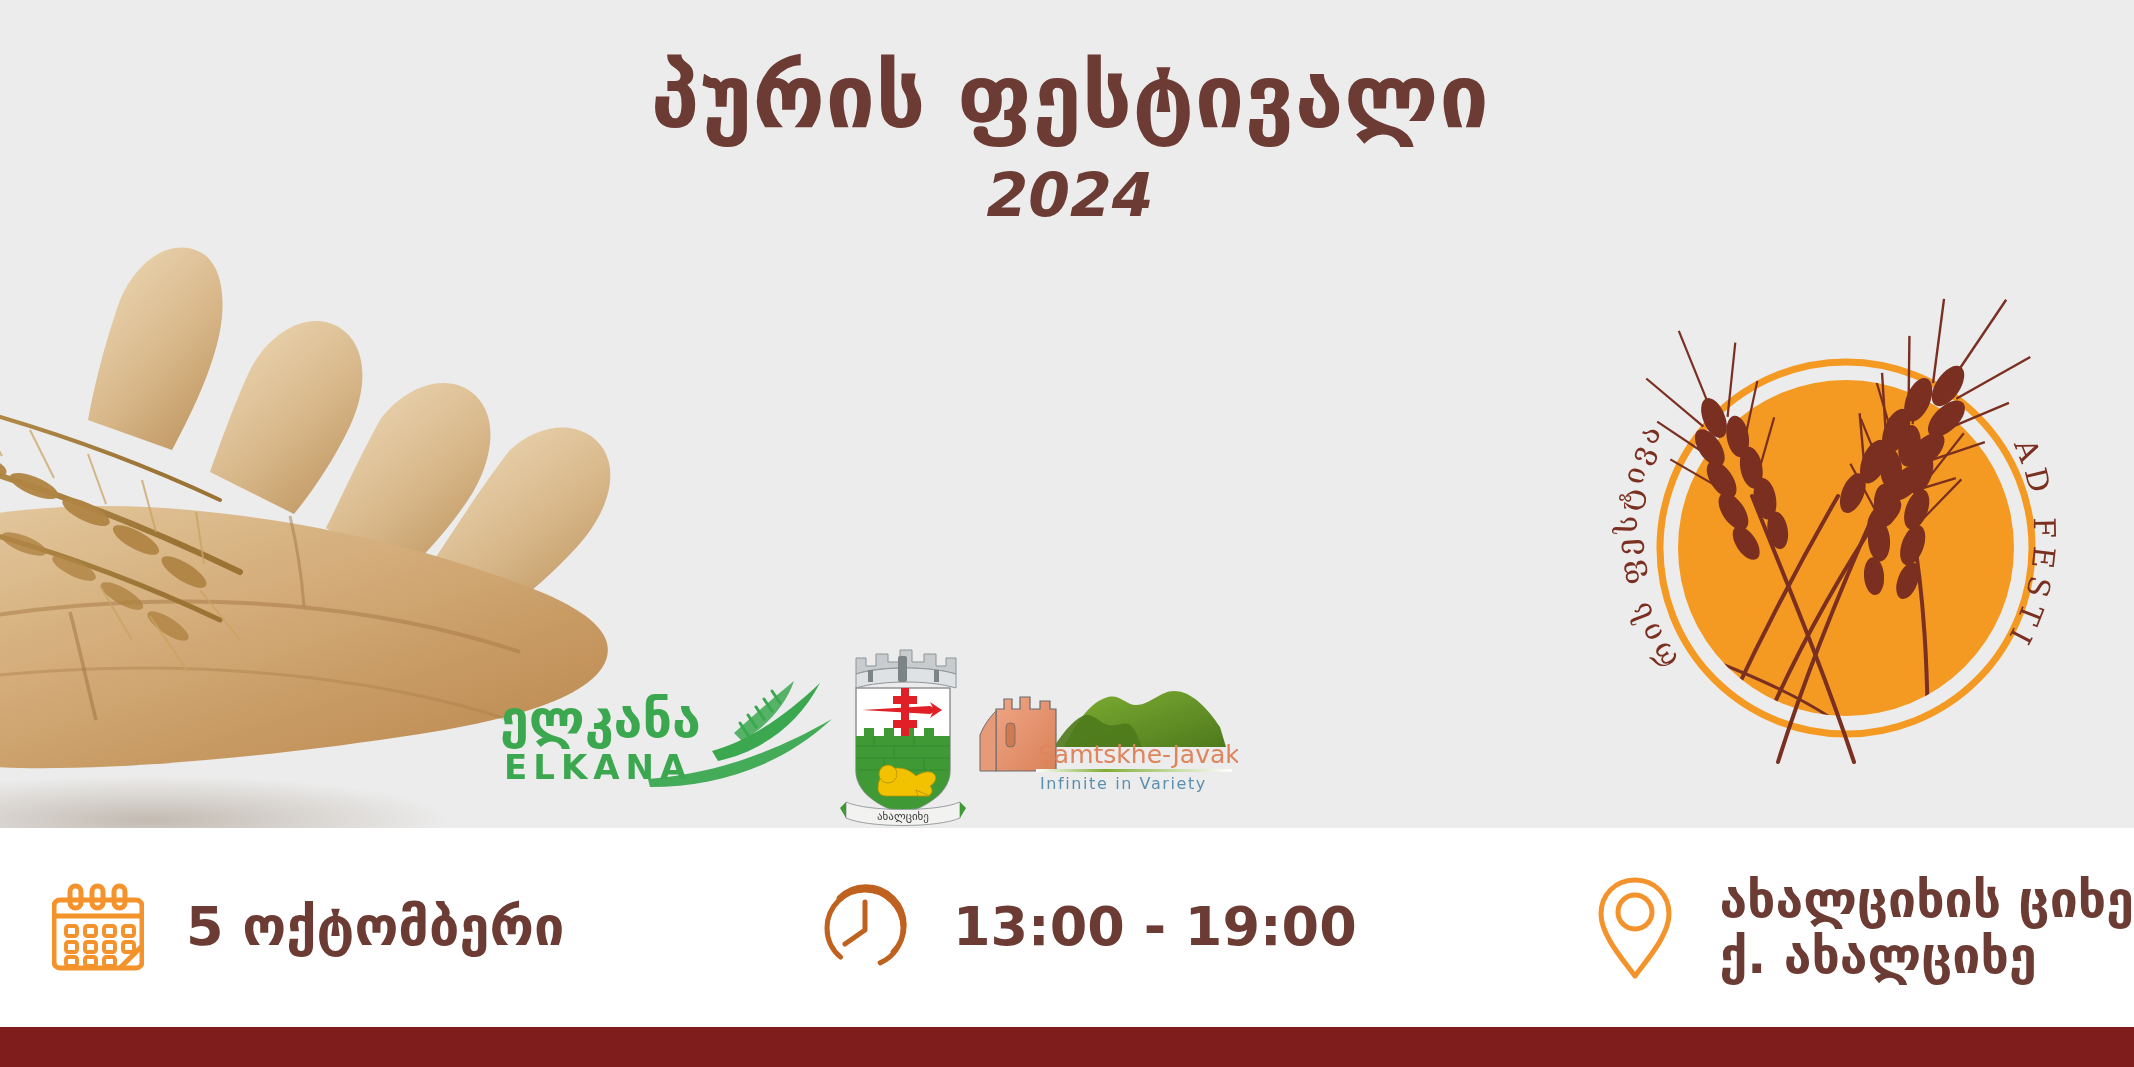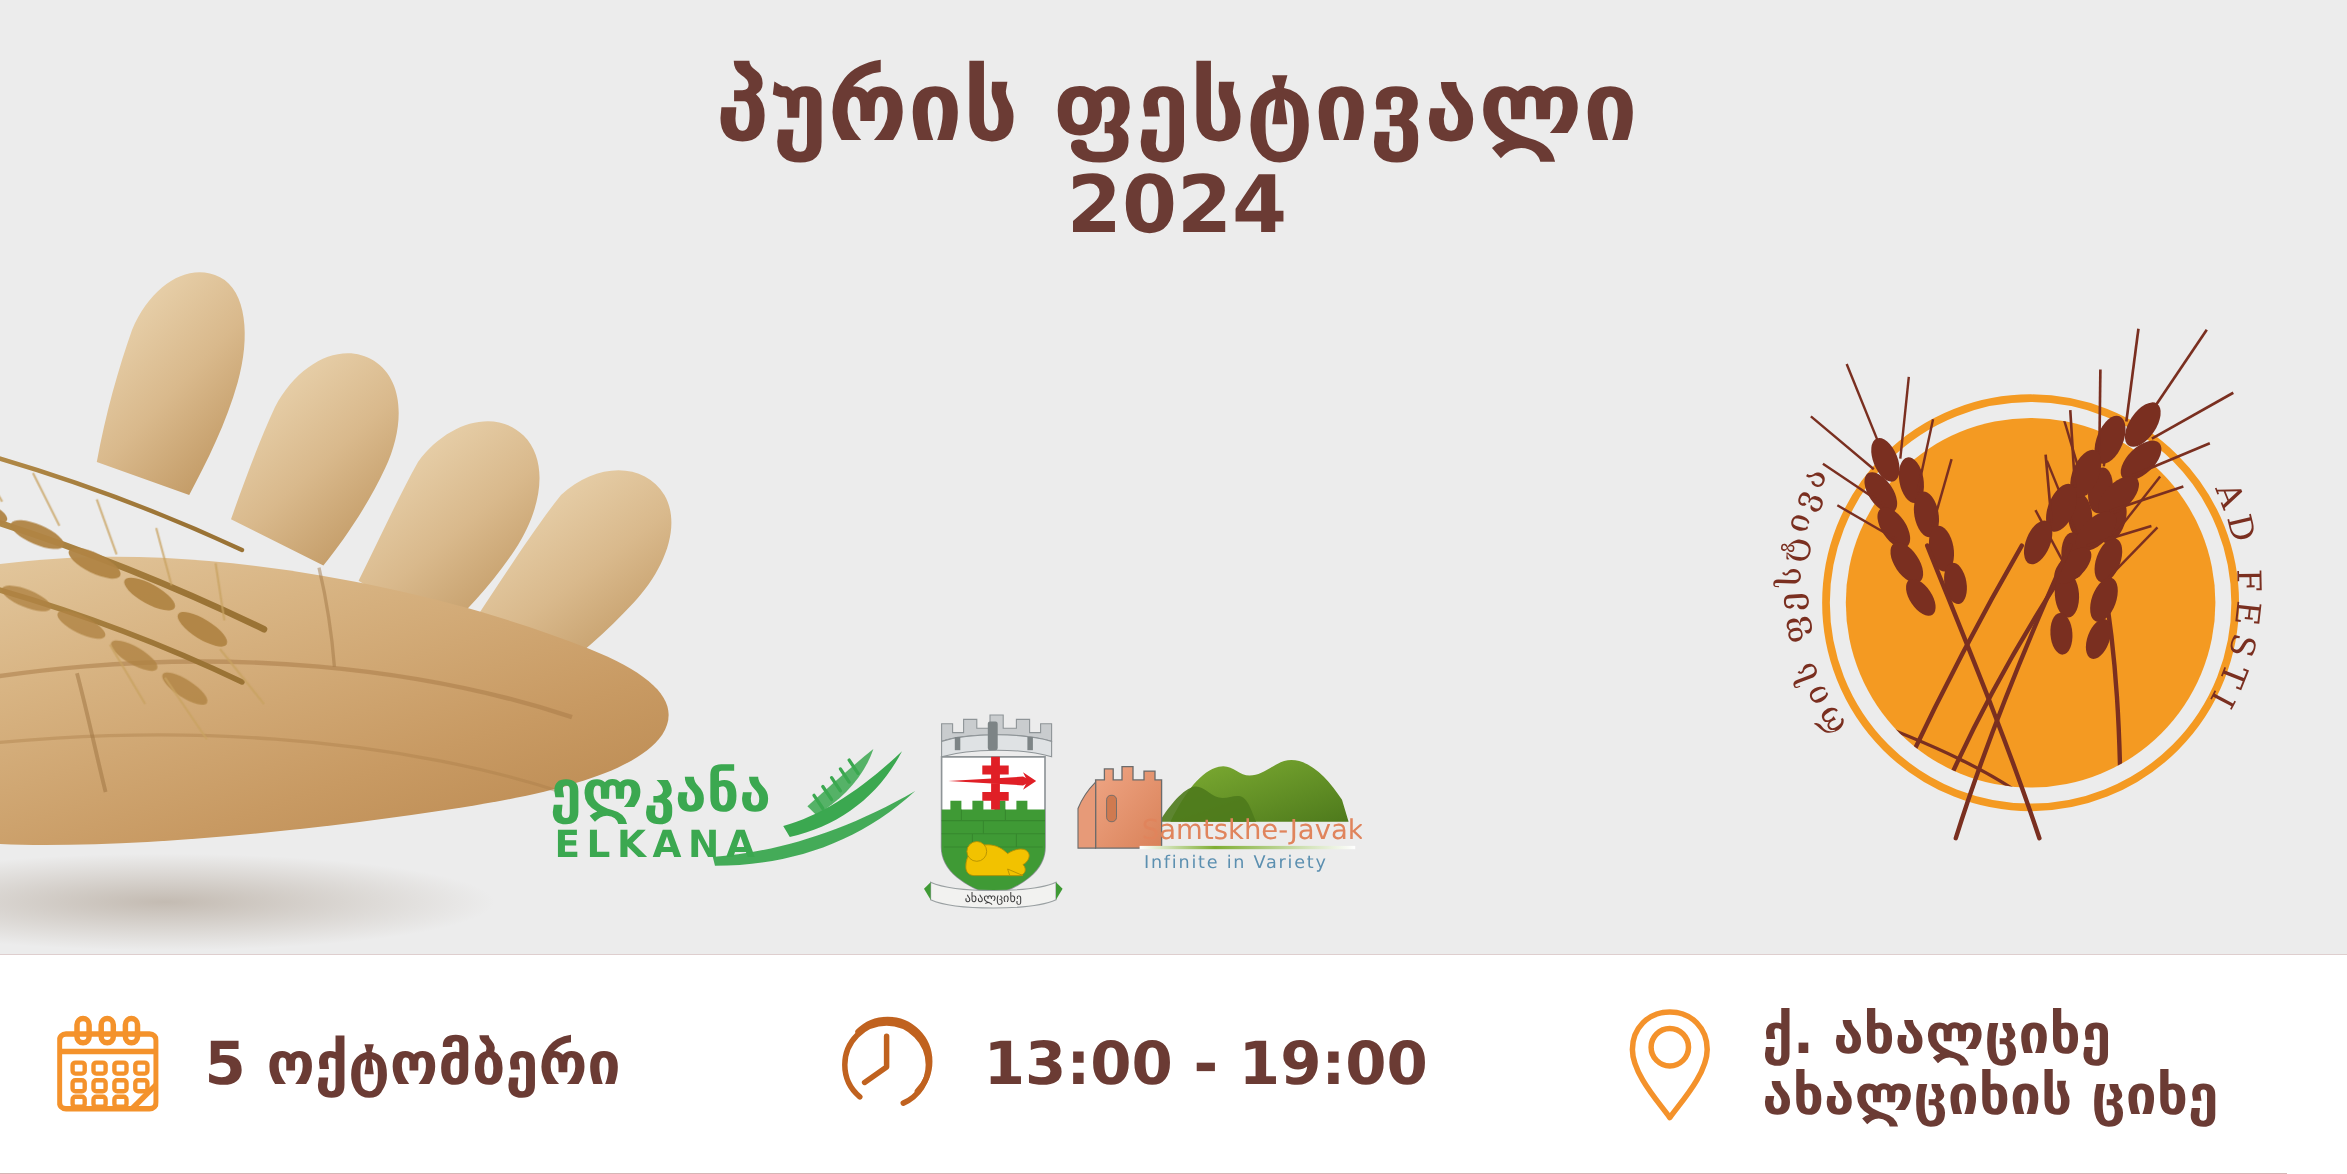--- a/index.html
+++ b/index.html
@@ -34,23 +34,24 @@
   }
   .headline .line1{
     display:block;
     font-size:88px;
     font-weight:700;
     letter-spacing:.5px;
     white-space:nowrap;
   }
   .headline .line2{
     display:block;
-    font-size:72px;
+    font-size:60px;
     font-weight:700;
-    margin-top:8px;
+    margin-top:23px;
+    font-style:italic;
   }
 
   
   .emblem{
     position:absolute;left:1556px;top:196px;width:580px;height:600px;
   }
   .emblem svg{display:block;width:100%;height:100%;}
 
   
   .partners{
@@ -59,23 +60,23 @@
     padding-left:18px;
     box-sizing:border-box;
   }
   .logo-elkana{width:340px;height:120px;}
   .logo-coa{width:130px;height:190px;}
   .logo-sj{width:270px;height:120px;}
   .partners svg{display:block;width:100%;height:100%;}
 
   
   .infobar{
-    position:absolute;left:0;top:868px;width:2134px;height:199px;
+    position:absolute;left:0;top:828px;width:2134px;height:199px;
     background:#ffffff;
-    display:flex;align-items:center;
+    display:flex;align-items:center;justify-content:space-between;
   }
   .info-item{
     display:flex;align-items:center;
   }
   .info-item .ico{flex:0 0 auto;display:block;}
   .info-item .txt{
     color:#6b3b34;
     font-weight:700;
     font-size:54px;
     line-height:1.12;
@@ -460,19 +461,19 @@
 
     <div class="info-item item-place">
       <span class="ico">
         <svg viewBox="0 0 88 112" xmlns="http://www.w3.org/2000/svg">
           <path d="M44,8 C24,8 10,23 10,42 C10,64 34,90 44,104
                    C54,90 78,64 78,42 C78,23 64,8 44,8 Z" fill="none" stroke="#f4922b" stroke-width="5" stroke-linejoin="round"></path>
           <circle cx="44" cy="40" r="17" fill="none" stroke="#f4922b" stroke-width="5"></circle>
         </svg>
       </span>
       <span class="txt">
+        <span>ახალციხის ციხე</span>
         <span>ქ. ახალციხე</span>
-        <span>ახალციხის ციხე</span>
       </span>
     </div>
   </div>
 
 </div>
 
 </body></html>

